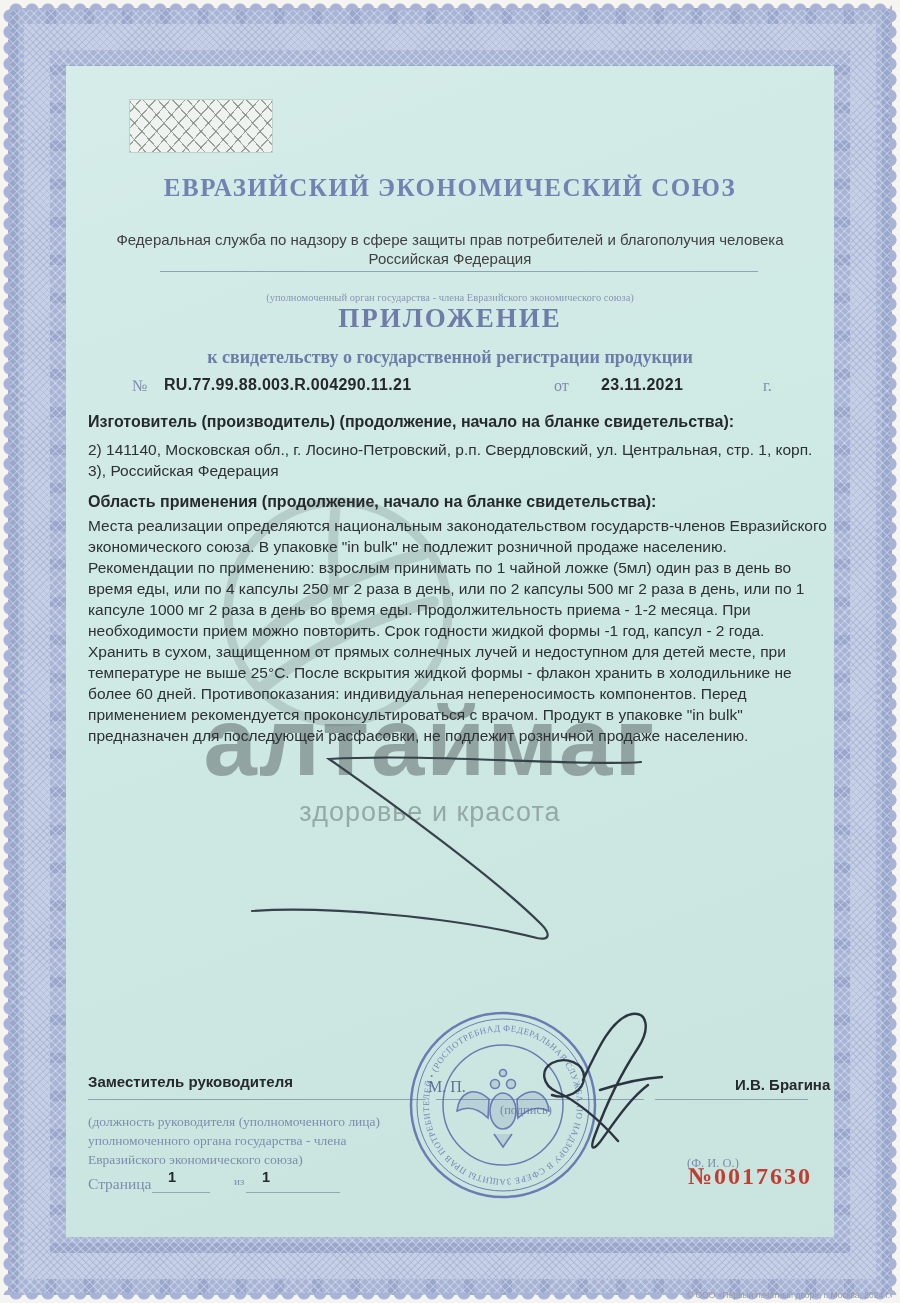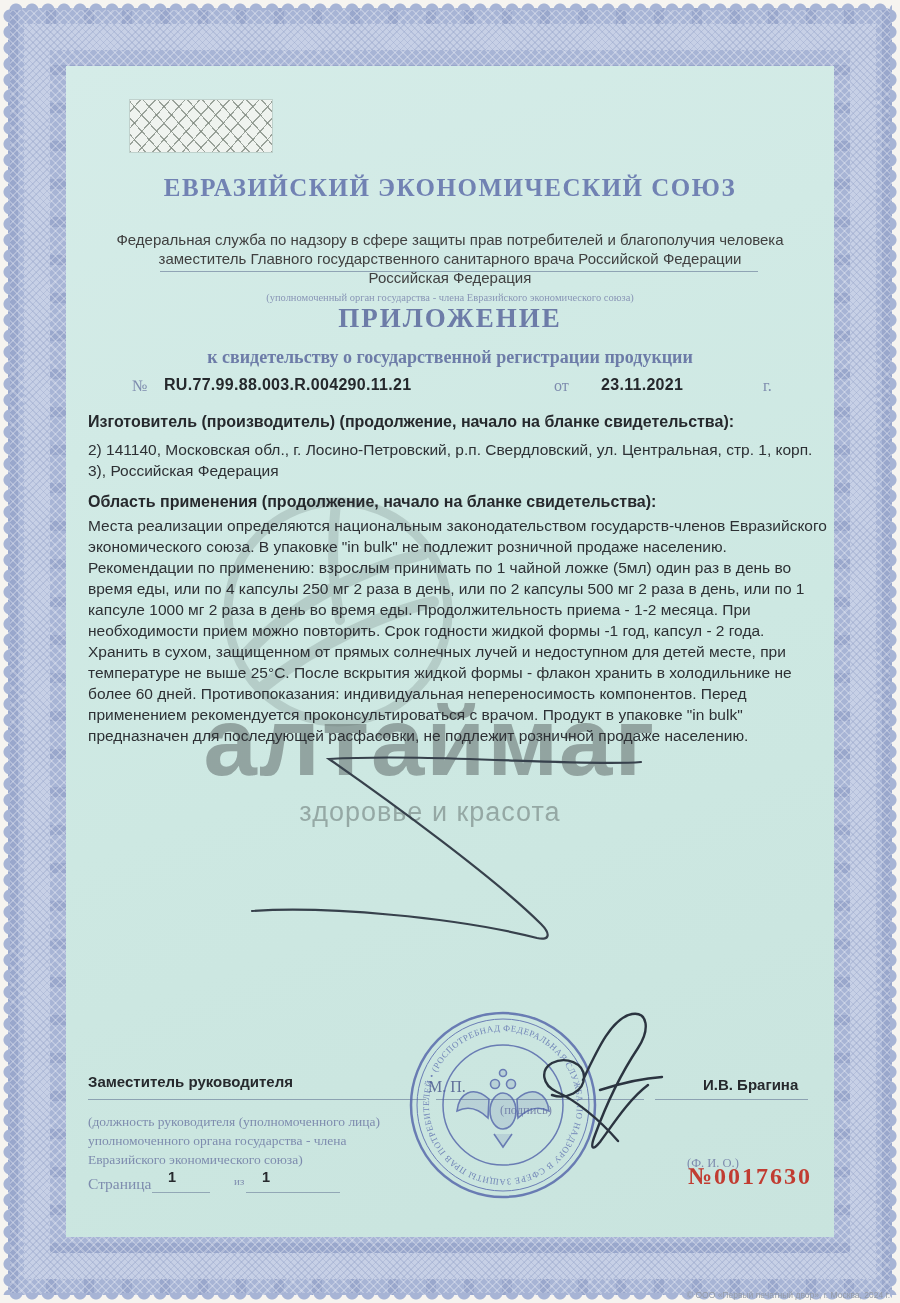--- a/index.html
+++ b/index.html
@@ -75,21 +75,21 @@
   .reg-label{font-family:"Liberation Serif", serif;font-size:16px;color:#7e8cae;}
   .reg-value{font-size:16px;font-weight:bold;color:#25282c;letter-spacing:.3px;}
   .sec-heading{font-size:16px;font-weight:bold;color:#26292d;}
   .body-text{font-size:15.5px;line-height:21px;color:#2d3034;}
   .wm-brand{left:80px;top:694px;width:700px;text-align:center;
     font-size:96px;font-weight:bold;letter-spacing:2px;line-height:1;
     color:rgba(104,116,114,.58);}
   .wm-tagline{left:80px;top:797px;width:700px;text-align:center;
     font-size:27px;letter-spacing:1px;color:rgba(104,116,114,.55);}
   .sig-title{font-size:15px;font-weight:bold;color:#26292d;}
-  .sig-name{font-size:15px;font-weight:600;color:#26292d;}
+  .sig-name{font-size:15px;font-weight:600;color:#26292d;margin-left:32px;}
   .sig-caption{font-family:"Liberation Serif", serif;font-size:12.5px;color:#7e8cae;}
   .position-caption{font-family:"Liberation Serif", serif;font-size:13.5px;line-height:19px;color:#7e8cae;}
   .mp{font-family:"Liberation Serif", serif;font-size:16px;color:#61719a;}
   .page-num{font-size:14.5px;font-weight:bold;color:#26292d;}
   .form-no{font-family:"Liberation Serif", serif;font-size:24px;font-weight:bold;
     letter-spacing:2px;color:#c13c31;}
   .footer-copy{right:10px;bottom:3px;font-size:8.5px;color:#939aa6;}
   
   .hologram{
     left:130px;top:100px;width:142px;height:52px;
@@ -125,21 +125,20 @@
   <div class="abs wm-tagline">здоровье и красота</div>
 </div>
 
 <div class="layer-text">
   <div class="abs hologram"></div>
 
   <div class="abs union-title">ЕВРАЗИЙСКИЙ ЭКОНОМИЧЕСКИЙ СОЮЗ</div>
 
   <div class="abs authority">
     <div>Федеральная служба по надзору в сфере защиты прав потребителей и благополучия человека</div>
-    <div>заместитель Главного государственного санитарного врача Российской Федерации</div>
     <div>Российская Федерация</div>
   </div>
   <div class="abs rule" style="left:160px;top:271px;width:598px;"></div>
   <div class="abs authority-caption">(уполномоченный орган государства - члена Евразийского экономического союза)</div>
 
   <div class="abs doc-title">ПРИЛОЖЕНИЕ</div>
   <div class="abs doc-subtitle">к свидетельству о государственной регистрации продукции</div>
 
   <span class="abs reg-label" style="left:132px;top:377px;">№</span>
   <span class="abs reg-value" style="left:164px;top:376px;">RU.77.99.88.003.R.004290.11.21</span>

